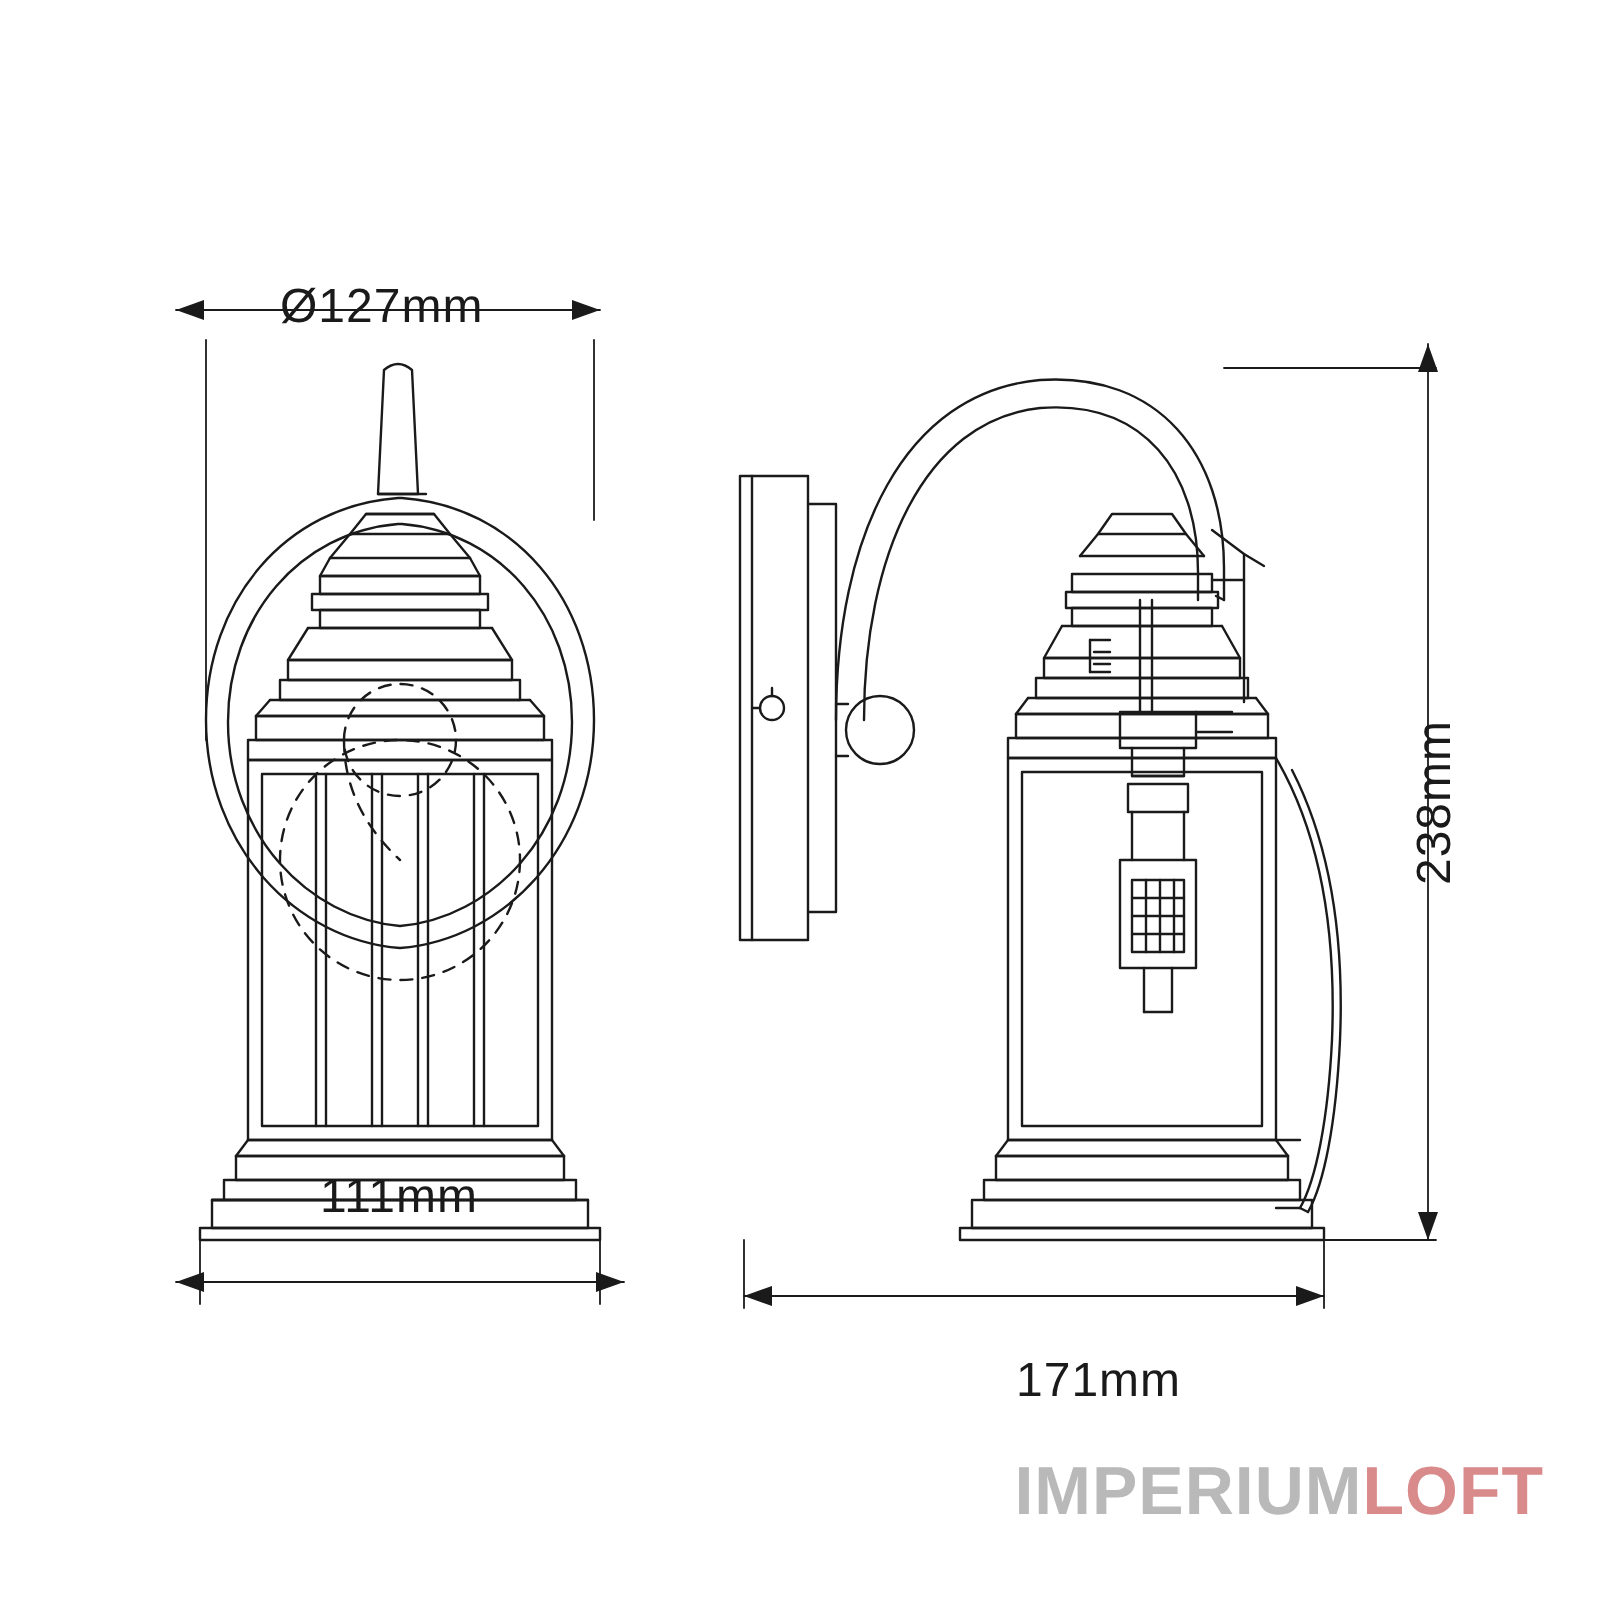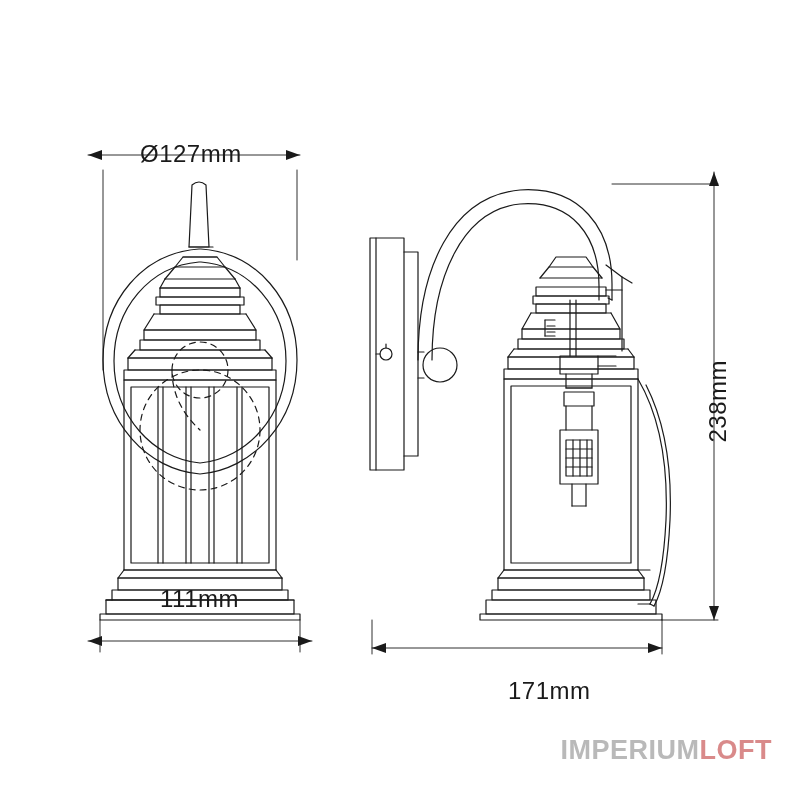--- a/index.html
+++ b/index.html
@@ -52,21 +52,21 @@
     writing-mode: vertical-rl;
     text-orientation: mixed;
     transform: rotate(180deg);
     transform-origin: center;
   }
   #watermark {
     position: absolute;
     right: 28px;
     bottom: 34px;
     font-family: "Liberation Sans", sans-serif;
-    font-size: 27px;
+    font-size: 34px;
     font-weight: bold;
     letter-spacing: 0.5px;
     color: #b9b9b9;
     user-select: none;
   }
   #watermark .wm-loft {
     color: #d98a8a;
   }
 </style>
 </head>

